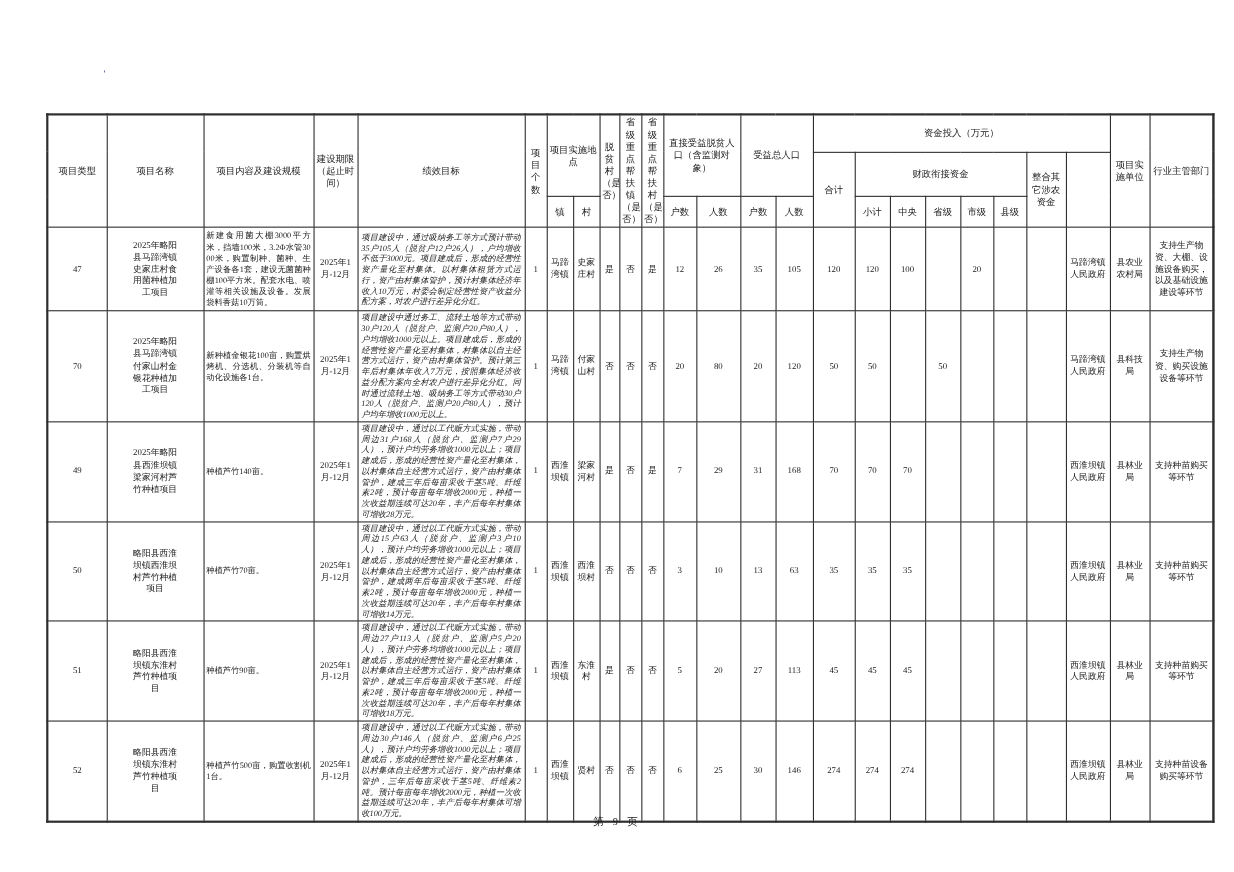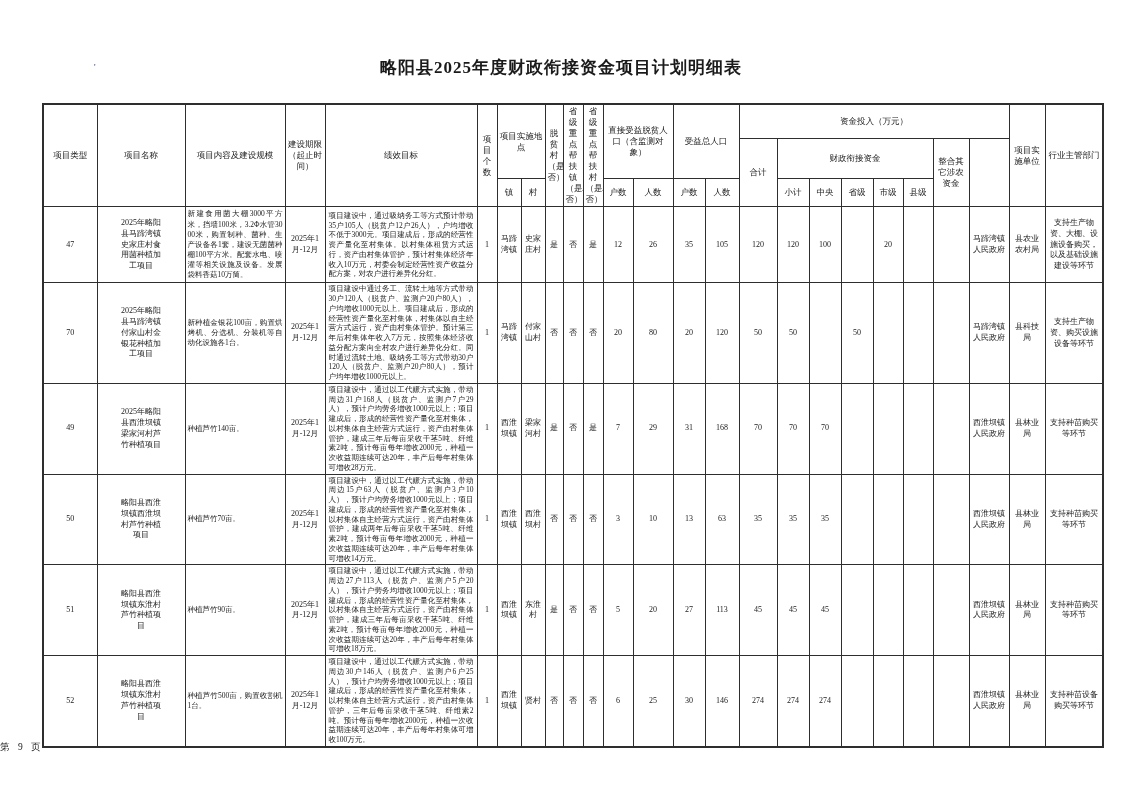--- a/index.html
+++ b/index.html
@@ -21,34 +21,33 @@
     border:1px solid #2e2e2e;padding:1px 2px;text-align:center;
     vertical-align:middle;font-weight:normal;overflow:hidden;
     word-break:break-all;font-size:8px;line-height:1.35;color:#1a1a1a;
   }
   thead th{font-size:8.5px;line-height:1.3;}
   thead tr.h1{height:34px;}
   thead tr.h2{height:22px;}
   thead tr.h3{height:28px;}
   tbody tr{height:76px;}
   td.c-content,td.c-performance{text-align:justify;text-justify:inter-character;}
-  td.c-performance{font-size:7.5px;line-height:1.3;padding:1px 3px;}
+  td.c-performance{font-size:7.5px;line-height:1.3;padding:1px 3px;font-style:italic;}
   td.c-content{font-size:7.5px;line-height:1.35;}
   td.c-name{padding:1px 20px;}
   .footer{
-    position:absolute;top:741px;left:0;width:100%;
+    position:absolute;top:741px;left:0;width:100%;text-align:center;
     font-size:9.5px;letter-spacing:3px;
   }
 </style>
 </head>
 <body>
 
 <div class="page">
   <span class="tick">'</span>
-  <div class="doc-title">略阳县2025年度财政衔接资金项目计划明细表</div>
 
   <div class="table-wrap">
     <table class="main">
       <colgroup>
         <col style="width:54px">
           <col style="width:88px">
           <col style="width:100px">
         <col style="width:40px">
           <col style="width:152px">
           <col style="width:20px">

